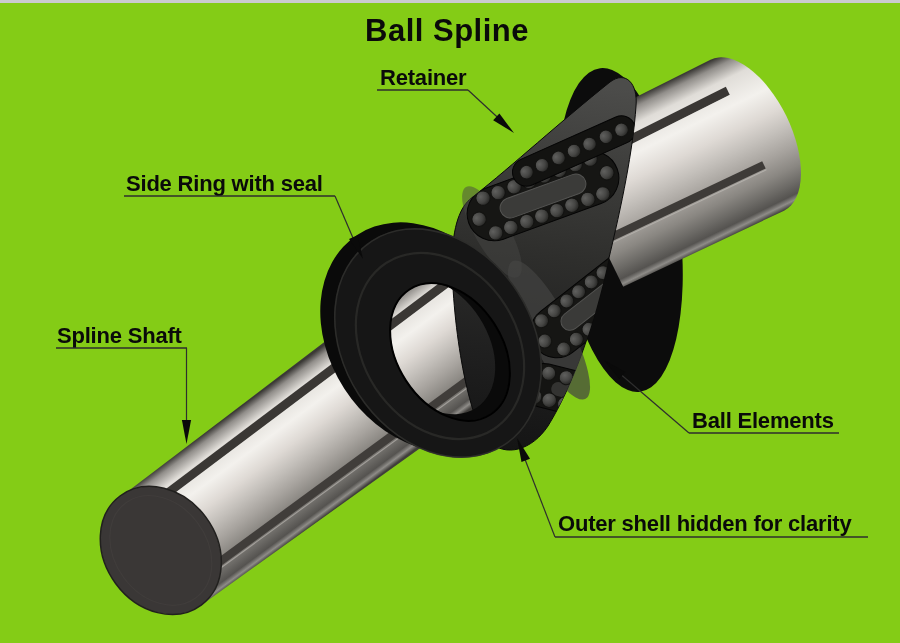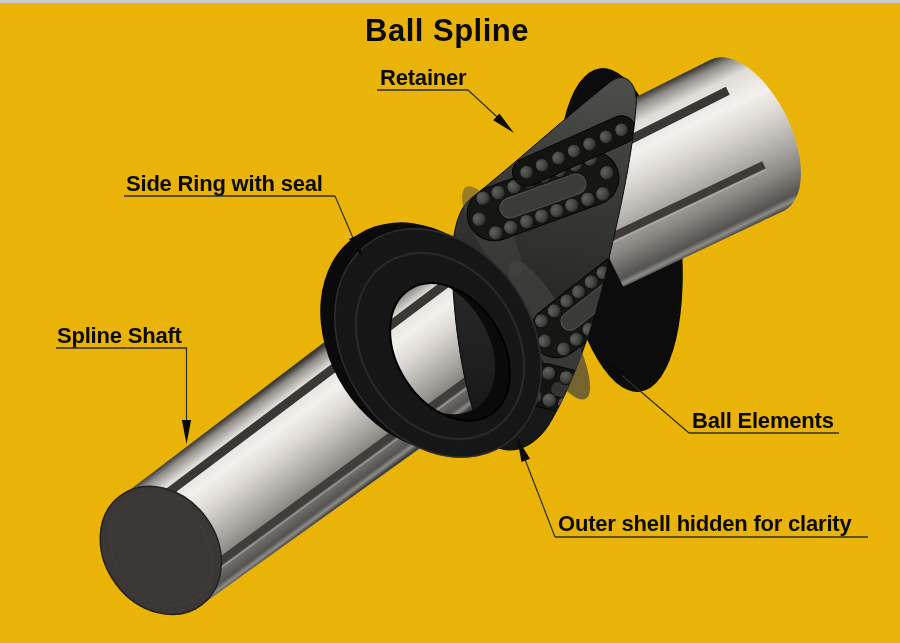--- a/index.html
+++ b/index.html
@@ -1,16 +1,16 @@
 <!DOCTYPE html>
 <html><head>
 <meta charset="utf-8">
 <style>
   html,body{margin:0;padding:0;background:#ffffff;}
-  .stage{position:relative;width:900px;height:643px;background:#eab308;overflow:hidden;
+  .stage{position:relative;width:900px;height:643px;background:#84cc16;overflow:hidden;
          font-family:"Liberation Sans", sans-serif;}
   svg{display:block;}
   text{font-family:"Liberation Sans", sans-serif;font-weight:700;fill:#0a0a0a;}
   .title-text{font-size:31px;letter-spacing:0.5px;}
   .label-text{font-size:22px;letter-spacing:-0.2px;}
   .leader{stroke:#2e2e2e;stroke-width:1.2;fill:none;}
   .underline{stroke:#2e2e2e;stroke-width:1.4;}
   .arrowhead{fill:#0a0a0a;stroke:none;}
 </style>
 </head>

